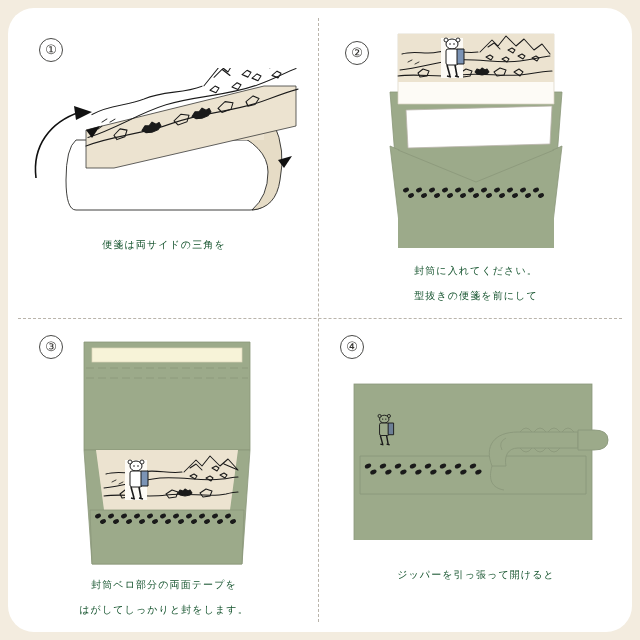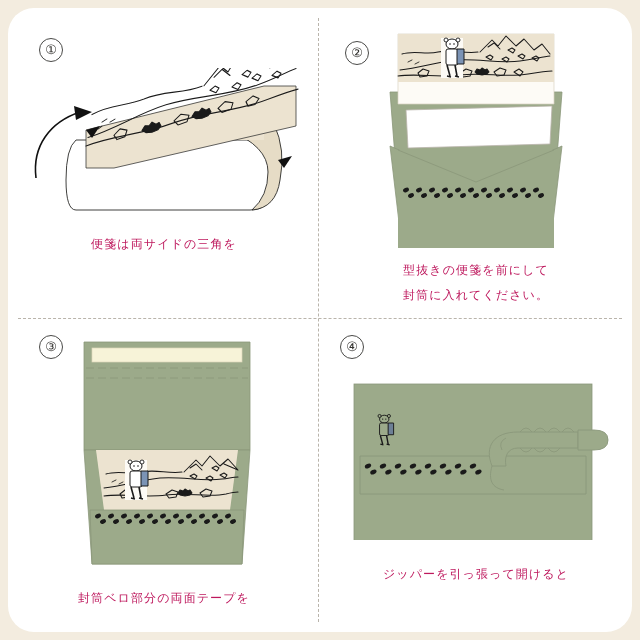--- a/index.html
+++ b/index.html
@@ -36,28 +36,28 @@
     font-size:13px;line-height:21px;text-align:center;
     font-family:"Liberation Serif","DejaVu Serif",serif;
     background:transparent;
   }
   .p1 .step-num{left:31px;top:30px;}
   .p2 .step-num{left:25px;top:33px;}
   .p3 .step-num{left:31px;top:15px;}
   .p4 .step-num{left:20px;top:15px;}
   .caption{
     position:absolute;left:0;width:312px;text-align:center;
-    color:#be185d;font-size:12px;line-height:25px;
+    color:#14532d;font-size:10px;line-height:25px;
     letter-spacing:1.1px;
     font-family:"DejaVu Sans","Liberation Sans",sans-serif;
   }
   .caption div{white-space:nowrap;}
   .p1 .caption{top:224px;}
   .p2 .caption{top:250px;}
-  .p3 .caption{top:266px;}
+  .p3 .caption{top:252px;}
   .p4 .caption{top:242px;}
   svg{display:block;}
   .art{position:absolute;}
 </style>
 </head>
 <body>
 
 <div id="page">
   <div id="card">
 
@@ -210,22 +210,22 @@
               </g>
             <g transform="translate(130,0)">
                 <ellipse cx="0" cy="0" rx="3.1" ry="2.1" transform="rotate(-25)"></ellipse>
                 <ellipse cx="5" cy="5.5" rx="3.1" ry="2.1" transform="rotate(-25 5 5.5)"></ellipse>
               </g>
           </g>
         </g>
       </svg>
 
       <div class="caption">
+        <div>封筒に入れてください。</div>
         <div>型抜きの便箋を前にして</div>
-        <div>封筒に入れてください。</div>
       </div>
     </div>
 
     <div class="panel p3">
       <div class="step-num">③</div>
 
       <svg class="art" style="left:64px;top:18px;" width="190" height="230" viewBox="0 0 190 230">
 
         <path d="M12 4 L178 4 L178 112 L12 112 Z" fill="#9caa8a" stroke="#8a977a" stroke-width="0.8"></path>
 
@@ -310,20 +310,21 @@
             </g>
           <g transform="translate(130,0)">
               <ellipse cx="0" cy="0" rx="3.1" ry="2.1" transform="rotate(-25)"></ellipse>
               <ellipse cx="5" cy="5.5" rx="3.1" ry="2.1" transform="rotate(-25 5 5.5)"></ellipse>
             </g>
         </g>
       </svg>
 
       <div class="caption">
         <div>封筒ベロ部分の両面テープを</div>
+        <div>はがしてしっかりと封をします。</div>
       </div>
     </div>
 
     <div class="panel p4">
       <div class="step-num">④</div>
 
       <svg class="art" style="left:22px;top:50px;" width="280" height="170" viewBox="0 0 280 170">
 
         <rect x="12" y="14" width="238" height="158" fill="#9caa8a" stroke="#8a977a" stroke-width="0.8"></rect>
 

